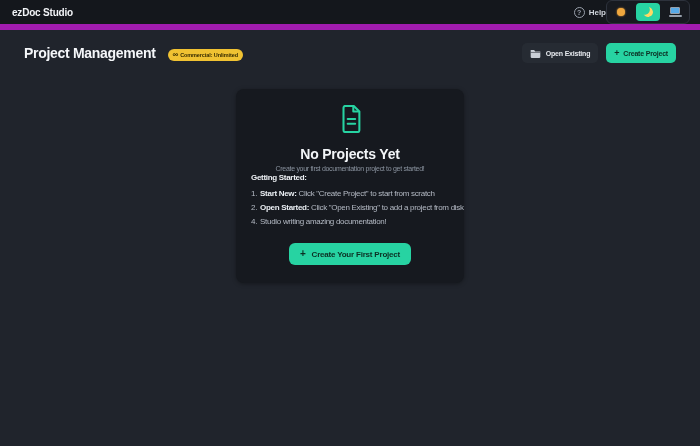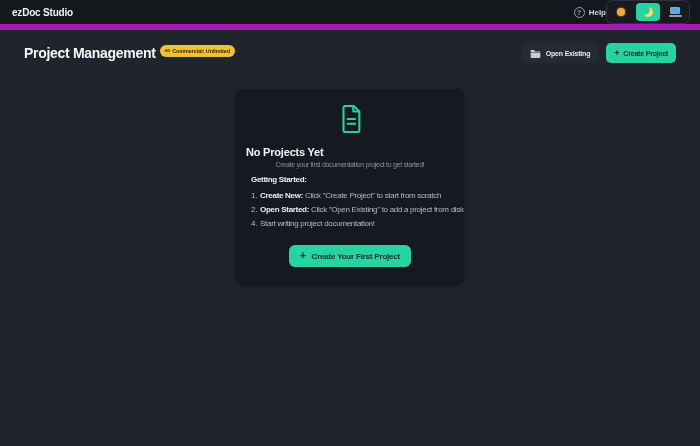--- a/index.html
+++ b/index.html
@@ -47,21 +47,21 @@
   .laptop { display: flex; flex-direction: column; align-items: center; }
   .laptop-screen { width: 10px; height: 7px; background: #58aae8; border: 1px solid #97a0ab; border-radius: 1px; }
   .laptop-base { width: 13px; height: 2px; background: #97a0ab; border-radius: 1px; margin-top: 1px; }
 
   
   .main { padding: 0 24px; }
   .page-head {
     margin-top: 12px; height: 22px;
     display: flex; align-items: center; justify-content: space-between;
   }
-  .page-title-wrap { display: flex; align-items: flex-start; gap: 4px; }
+  .page-title-wrap { display: flex; align-items: flex-end; gap: 12px; }
   h1.page-title { font-size: 14px; font-weight: bold; color: #f5f7fa; letter-spacing: -0.3px; }
   .badge {
     display: flex; align-items: center; gap: 2px;
     background: #f0c232; color: #352b00;
     border-radius: 7px; height: 12px; padding: 0 5px;
     font-size: 5.5px; font-weight: bold; letter-spacing: -0.1px;
     white-space: nowrap;
   }
   .badge .inf { font-size: 8px; line-height: 1; font-weight: bold; }
   .page-actions { display: flex; align-items: center; gap: 8px; }
@@ -83,29 +83,29 @@
 
   
   .card {
     width: 228px; margin: 25px auto 0;
     background: #16191f; border-radius: 8px;
     box-shadow: 0 1px 4px rgba(0,0,0,0.35);
     padding: 14px 10px 18px;
   }
   .doc-icon-wrap { text-align: center; margin-top: 2px; }
   .empty-title {
-    margin-top: 9px; 
-    font-size: 11px; font-weight: bold; color: #f2f5f8; letter-spacing: -0.2px;
+    margin-top: 9px; text-align: center;
+    font-size: 14px; font-weight: bold; color: #f2f5f8; letter-spacing: -0.2px;
   }
   .empty-sub {
     margin-top: 3px; text-align: center;
     font-size: 7px; color: #8b94a0; letter-spacing: -0.3px;
     white-space: nowrap;
   }
-  .guide { margin-top: 7px; padding-left: 5px; }
+  .guide { margin-top: 1px; padding-left: 5px; }
   .guide-title {
     font-size: 8px; font-weight: bold; color: #eef1f5;
     letter-spacing: -0.3px; margin-bottom: 8px;
   }
   .step {
     font-size: 8px; color: #b4bac4; letter-spacing: -0.3px;
     line-height: 8px; margin-bottom: 6px; white-space: nowrap;
   }
   .step .num { margin-right: 3px; }
   .step .b { font-weight: bold; color: #e9edf2; }
@@ -179,27 +179,27 @@
           <path d="M15 1.5 v5.5 h6" stroke="#27d3a2" stroke-width="2.2" stroke-linejoin="round"></path>
           <path d="M9 15 h8 M9 20 h8" stroke="#27d3a2" stroke-width="2.2" stroke-linecap="round"></path>
         </svg>
       </div>
       <h2 class="empty-title">No Projects Yet</h2>
       <p class="empty-sub">Create your first documentation project to get started!</p>
 
       <div class="guide">
         <div class="guide-title">Getting Started:</div>
         <div class="step">
-          <span class="num">1.</span><span class="b">Create New:</span><span> Click "Create Project" to start from scratch</span>
+          <span class="num">1.</span><span class="b">Start New:</span><span> Click "Create Project" to start from scratch</span>
         </div>
         <div class="step">
           <span class="num">2.</span><span class="b">Open Started:</span><span> Click "Open Existing" to add a project from disk</span>
         </div>
         <div class="step">
-          <span class="num">4.</span><span class="b"></span><span>Start writing project documentation!</span>
+          <span class="num">4.</span><span class="b"></span><span>Studio writing amazing documentation!</span>
         </div>
       </div>
 
       <button class="cta">
         <span class="plus-lg">+</span>
         <span>Create Your First Project</span>
       </button>
     </section>
 
   </main>

